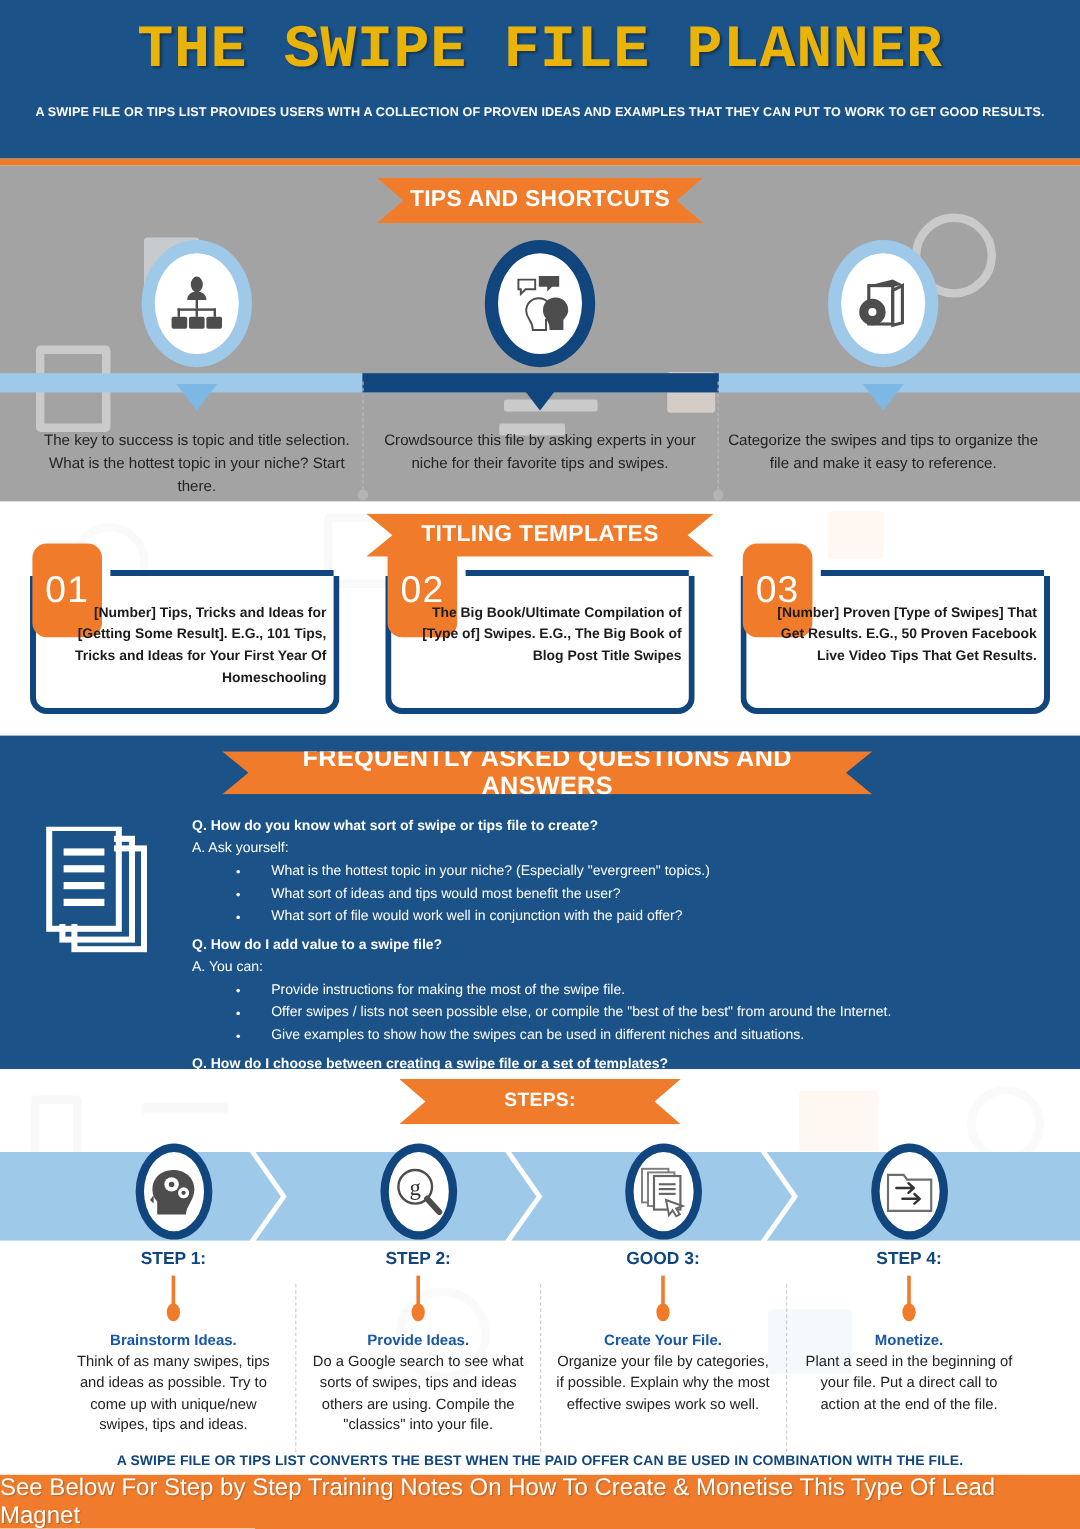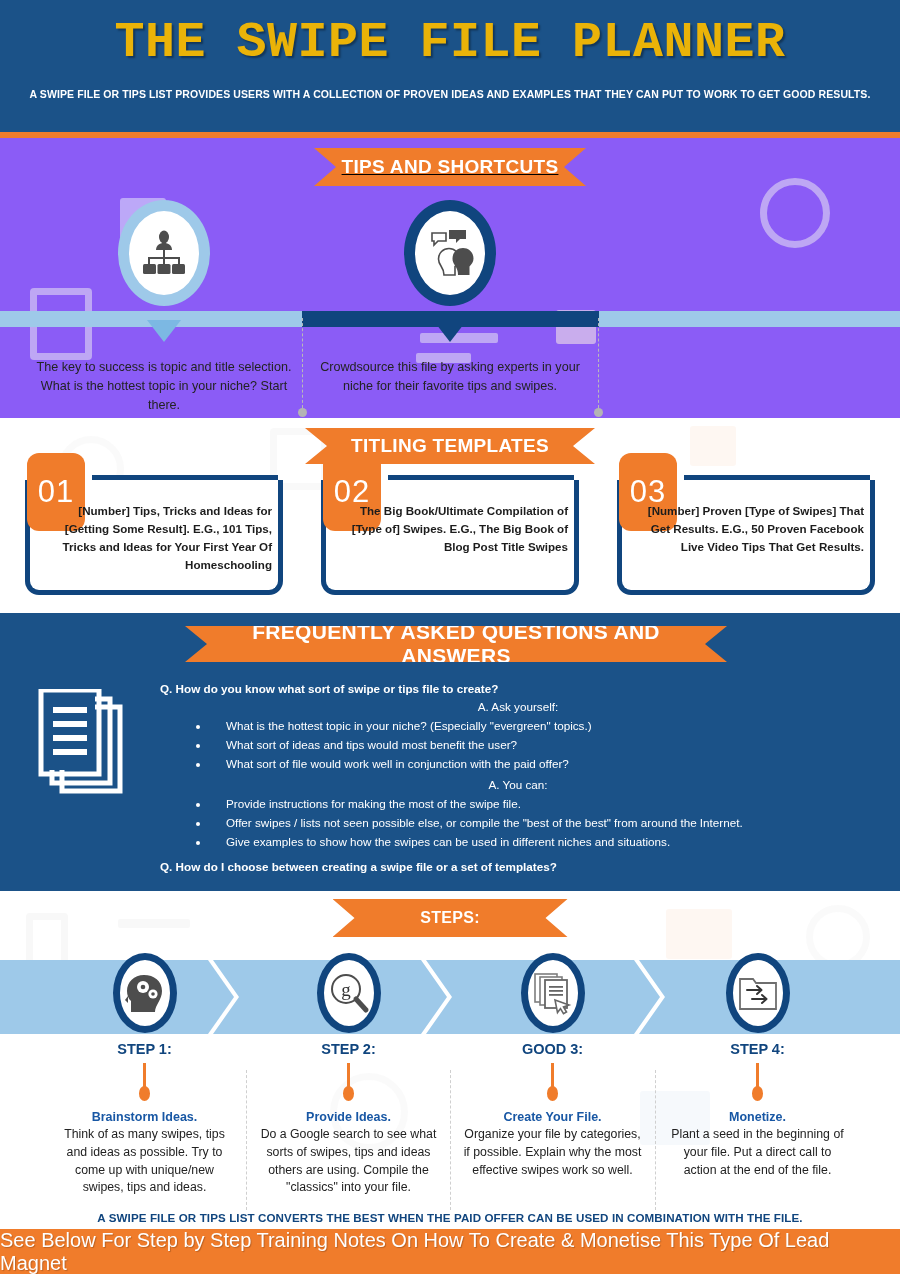--- a/index.html
+++ b/index.html
@@ -71,23 +71,22 @@
     justify-content: center;
     clip-path: polygon(0 0, 100% 0, calc(100% - 22px) 50%, 100% 100%, 0 100%, 22px 50%);
     z-index: 5;
   }
   .ribbon span { padding: 0 26px; letter-spacing: 0.3px; }
 
   
   .tips {
     position: relative;
     height: 280px;
-    background: #8b5cf6;
+    background: #a3a3a3;
     overflow: hidden;
-    text-decoration: underline;
   }
   .tips-band {
     position: absolute;
     top: 311px; left: 0; width: 900px; height: 16px;
     background: #9ec9e9;
     z-index: 1;
   }
   .tips-band-dark {
     position: absolute;
     top: 311px; left: 302px; width: 297px; height: 16px;
@@ -198,21 +197,21 @@
   }
   .faq-body {
     position: absolute;
     left: 160px; top: 60px;
     width: 716px;
     color: #ffffff;
     font-size: 11.7px;
     line-height: 1.5;
   }
   .faq-q { font-weight: bold; margin-top: 7px; }
-  .faq-a { margin-bottom: 1px; text-align: center; }
+  .faq-a { margin-bottom: 1px; }
   .faq-ul { margin: 0 0 4px 50px; }
   .faq-ul li { margin: 1.5px 0; padding-left: 16px; }
 
   
   .steps {
     position: relative;
     height: 300px;
     background: #ffffff;
     overflow: hidden;
   }
@@ -342,20 +341,33 @@
           <path d="M8 5h14v8H14l-4 4v-4H8z" fill="#fff" stroke="#4d4d4d" stroke-width="1.6"></path>
           <path d="M25 2h17v9h-6l-4 4v-4h-7z" fill="#4d4d4d"></path>
           <path d="M20 47c0-4-1-6-3-9-1.6-2.4-2.5-4.4-2.5-7 0-6 4.6-10.5 10.5-10.5S35 25 35 30.5c0 3.5-2 5.5-4 8V47z" fill="#fff" stroke="#4d4d4d" stroke-width="1.6"></path>
           <path d="M34 47c0-4-1-6.5-3-9.5-1.7-2.5-2.5-4.3-2.5-7C28.5 24.5 33 20 39 20s10.5 4.5 10.5 10.5c0 3.5-2 5.5-4 8V47z" fill="#4d4d4d"></path>
         </svg>
       </div>
       <div class="tri dark"></div>
       <div class="tip-text">Crowdsource this file by asking experts in your niche for their favorite tips and swipes.</div>
     </div>
 
+    <div class="tip-col" style="left:586px;">
+      <div class="tip-oval light">
+        <svg width="50" height="50" viewBox="0 0 50 50" aria-hidden="true">
+          <path d="M13 10l20-5 8 4-20 5z" fill="#4d4d4d"></path>
+          <rect x="13" y="10" width="20" height="32" fill="#fff" stroke="#4d4d4d" stroke-width="2.6"></rect>
+          <path d="M33 14l8-4v31l-8 2z" fill="#fff" stroke="#4d4d4d" stroke-width="2.6"></path>
+          <circle cx="16" cy="32" r="11" fill="#4d4d4d"></circle>
+          <circle cx="16" cy="32" r="3.4" fill="#fff"></circle>
+        </svg>
+      </div>
+      <div class="tri light"></div>
+      <div class="tip-text">Categorize the swipes and tips to organize the file and make it easy to reference.</div>
+    </div>
   </div>
 
   <div class="tips-band"></div>
   <div class="tips-band-dark"></div>
   <div class="vdash" style="left:302px;"></div>
   <div class="vdash" style="left:598px;"></div>
 
   <div class="titling">
     <div class="wm wm-circ" style="left:58px; top:18px; width:66px; height:66px; opacity:.4;"></div>
     <div class="wm wm-sq" style="left:270px; top:10px; width:58px; height:62px; opacity:.4;"></div>
@@ -403,20 +415,21 @@
 
     <div class="faq-body">
       <div class="faq-q">Q. How do you know what sort of swipe or tips file to create?</div>
       <div class="faq-a">A. Ask yourself:</div>
       <ul class="faq-ul">
         <li>What is the hottest topic in your niche? (Especially "evergreen" topics.)</li>
         <li>What sort of ideas and tips would most benefit the user?</li>
         <li>What sort of file would work well in conjunction with the paid offer?</li>
       </ul>
 
+      <div class="faq-q">Q. How do I add value to a swipe file?</div>
       <div class="faq-a">A. You can:</div>
       <ul class="faq-ul">
         <li>Provide instructions for making the most of the swipe file.</li>
         <li>Offer swipes / lists not seen possible else, or compile the "best of the best" from around the Internet.</li>
         <li>Give examples to show how the swipes can be used in different niches and situations.</li>
       </ul>
 
       <div class="faq-q">Q. How do I choose between creating a swipe file or a set of templates?</div>
 
     </div>

